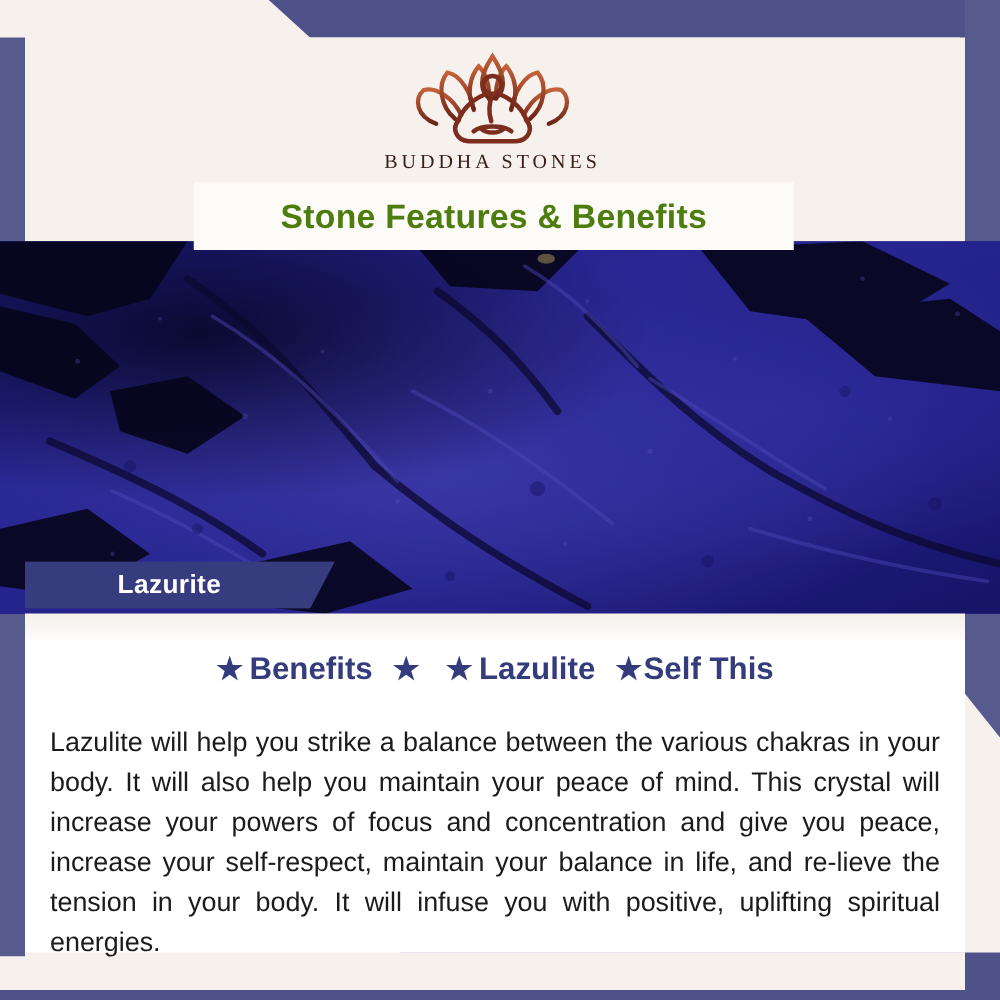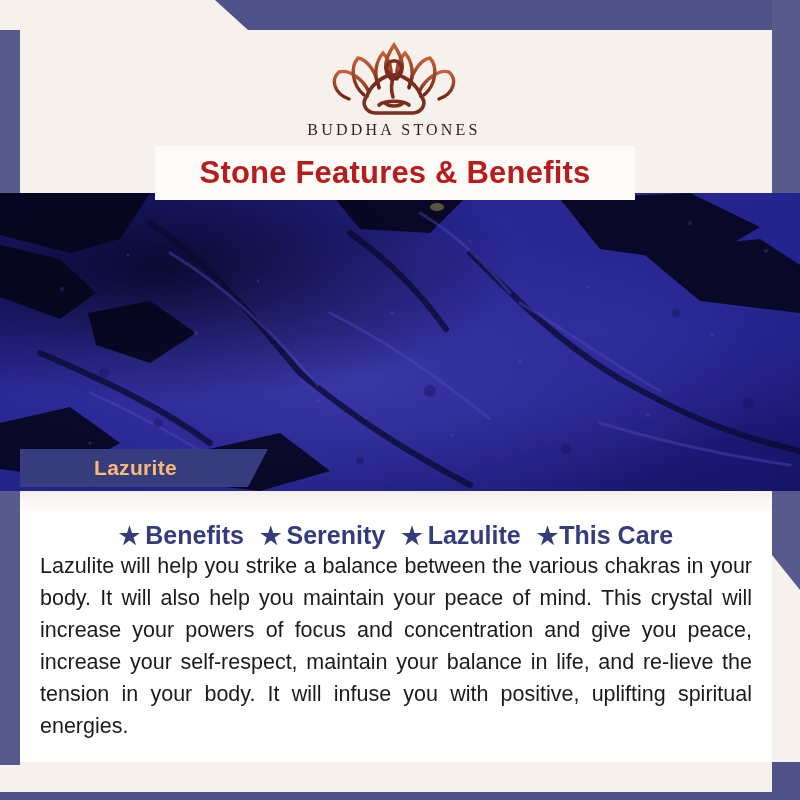--- a/index.html
+++ b/index.html
@@ -85,23 +85,23 @@
     position: absolute;
     left: 155px; top: 146px;
     width: 480px; height: 54px;
     background: #fdfbf7;
     display: flex;
     align-items: center;
     justify-content: center;
     z-index: 6;
   }
   .title-banner h1 {
-    font-size: 31px;
+    font-size: 27px;
     font-weight: 700;
-    color: #b91c1c;
+    color: #4d7c0f;
     letter-spacing: .2px;
     white-space: nowrap;
   }
 
   
   .photo {
     position: absolute;
     left: 0; top: 193px;
     width: 800px; height: 298px;
     overflow: hidden;
@@ -117,21 +117,21 @@
     width: 248px; height: 38px;
     background: #363c7d;
     z-index: 5;
     -webkit-clip-path: polygon(0 0, 248px 0, 228px 38px, 0 38px);
     clip-path: polygon(0 0, 248px 0, 228px 38px, 0 38px);
     display: flex;
     align-items: center;
   }
   .stone-tab span {
     margin-left: 74px;
-    color: #fdba74;
+    color: #ffffff;
     font-size: 21px;
     font-weight: 700;
     letter-spacing: .3px;
   }
 
   
   .content {
     position: absolute;
     left: 20px; top: 491px;
     width: 752px; height: 271px;
@@ -161,21 +161,21 @@
     font-size: 25px;
     font-weight: 700;
     white-space: nowrap;
   }
   .kw .star { font-size: 24px; line-height: 1; margin-right: 5px; }
   .kw + .kw { margin-left: 16px; }
   .kw.nogap .star { margin-right: 1px; }
 
   .body-text {
     position: relative;
-    margin-top: 0;
+    margin-top: 28px;
     padding: 0 4px;
     font-size: 21.5px;
     line-height: 32px;
     color: #1b1b1b;
     font-weight: 500;
     text-align: justify;
     text-justify: inter-word;
     hyphens: manual;
   }
 
@@ -345,29 +345,28 @@
   <div class="content">
     <div class="fade-strip"></div>
 
     <div class="keywords">
       <span class="kw">
         <span class="star">★</span>
         <span>Benefits</span>
       </span>
       <span class="kw">
         <span class="star">★</span>
-        <span>Serenity</span>
       </span>
       <span class="kw">
         <span class="star">★</span>
         <span>Lazulite</span>
       </span>
       <span class="kw nogap">
         <span class="star">★</span>
-        <span>This Care</span>
+        <span>Self This</span>
       </span>
     </div>
 
     <p class="body-text">Lazulite will help you strike a balance between the various chakras in your body. It will also help you maintain your peace of mind. This crystal will increase your powers of focus and concentration and give you peace, increase your self-respect, maintain your balance in life, and re-lieve the tension in your body. It will infuse you with positive, uplifting spiritual energies.</p>
   </div>
 
   <div class="bottom-sliver"></div>
 </div>
 
 </body></html>

